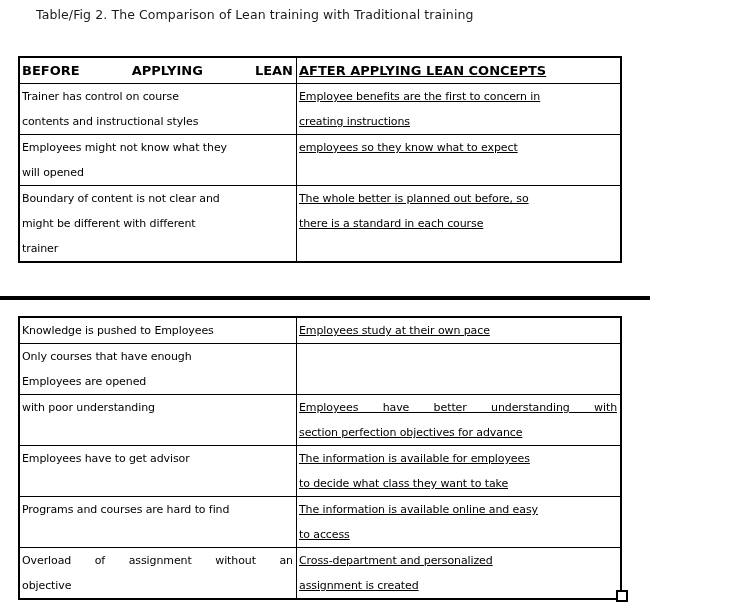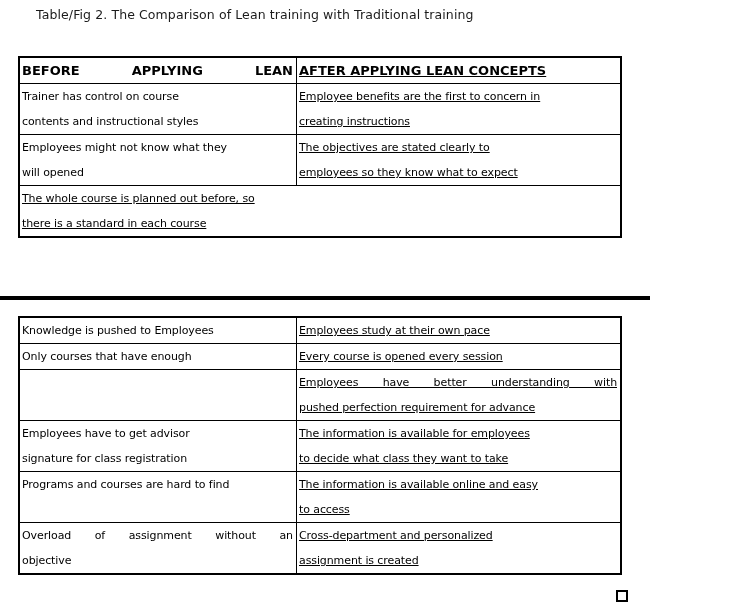--- a/index.html
+++ b/index.html
@@ -89,63 +89,65 @@
           <div class="line">Employee benefits are the first to concern in</div>
           <div class="line">creating instructions</div>
         </div>
       </div>
       <div class="row">
         <div class="cell left">
           <div class="line">Employees might not know what they</div>
           <div class="line">will opened</div>
         </div>
         <div class="cell right">
-          <div class="line">The objectives are stated clearly to</div>
           <div class="line">employees so they know what to expect</div>
         </div>
       </div>
       <div class="row">
+        <div class="cell left">
+          <div class="line">Boundary of content is not clear and</div>
+          <div class="line">might be different with different</div>
+          <div class="line">trainer</div>
+        </div>
         <div class="cell right">
-          <div class="line">The whole course is planned out before, so</div>
+          <div class="line">The whole better is planned out before, so</div>
           <div class="line">there is a standard in each course</div>
         </div>
       </div>
     </div>
 
   <div class="pagebreak"></div>
 
   <div class="tbl part2">
       <div class="row">
         <div class="cell left">
           <div class="line">Knowledge is pushed to Employees</div>
         </div>
         <div class="cell right">
           <div class="line">Employees study at their own pace</div>
         </div>
       </div>
       <div class="row">
         <div class="cell left">
           <div class="line">Only courses that have enough</div>
-        </div>
-        <div class="cell right">
-          <div class="line">Every course is opened every session</div>
+          <div class="line">Employees are opened</div>
         </div>
       </div>
       <div class="row">
         <div class="cell left">
+          <div class="line">with poor understanding</div>
         </div>
         <div class="cell right">
           <div class="line spread">Employees have better understanding with</div>
-          <div class="line">pushed perfection requirement for advance</div>
+          <div class="line">section perfection objectives for advance</div>
         </div>
       </div>
       <div class="row">
         <div class="cell left">
           <div class="line">Employees have to get advisor</div>
-          <div class="line">signature for class registration</div>
         </div>
         <div class="cell right">
           <div class="line">The information is available for employees</div>
           <div class="line">to decide what class they want to take</div>
         </div>
       </div>
       <div class="row">
         <div class="cell left">
           <div class="line">Programs and courses are hard to find</div>
         </div>

